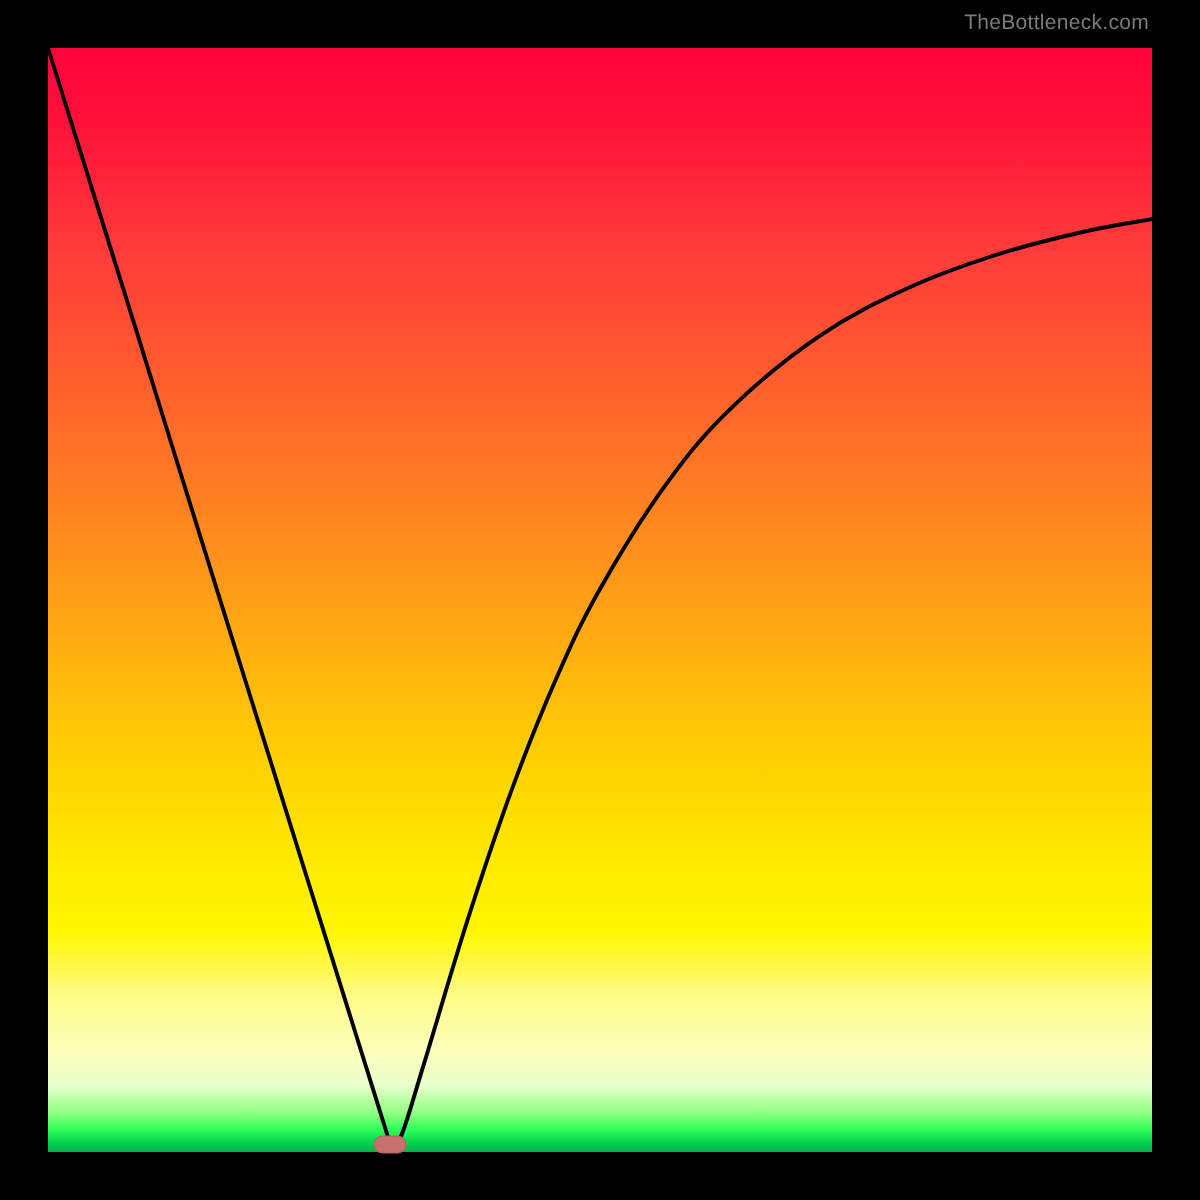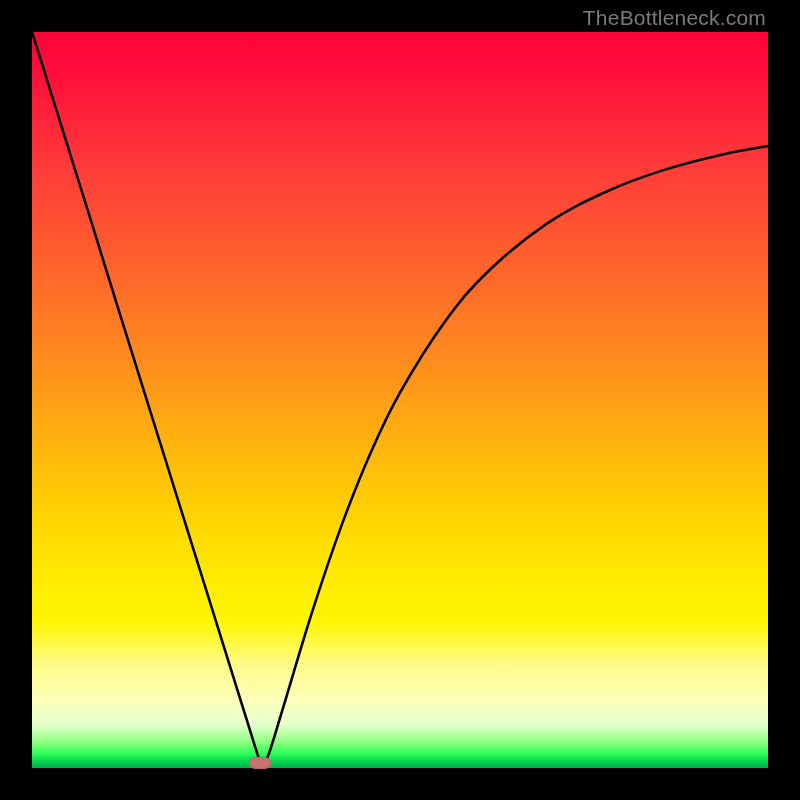--- a/index.html
+++ b/index.html
@@ -50,21 +50,21 @@
     top: 0;
     width: 100%;
     height: 100%;
     overflow: visible;
   }
   .watermark {
     position: absolute;
     top: 6px;
     right: 34px;
     color: #7b7b7b;
-    font-size: 21px;
+    font-size: 14px;
     letter-spacing: 0.2px;
     font-weight: 400;
   }
   .min-marker {
     position: absolute;
     width: 22px;
     height: 12px;
     border-radius: 6px;
     background: #c97070;
     transform: translate(-50%, -50%);

